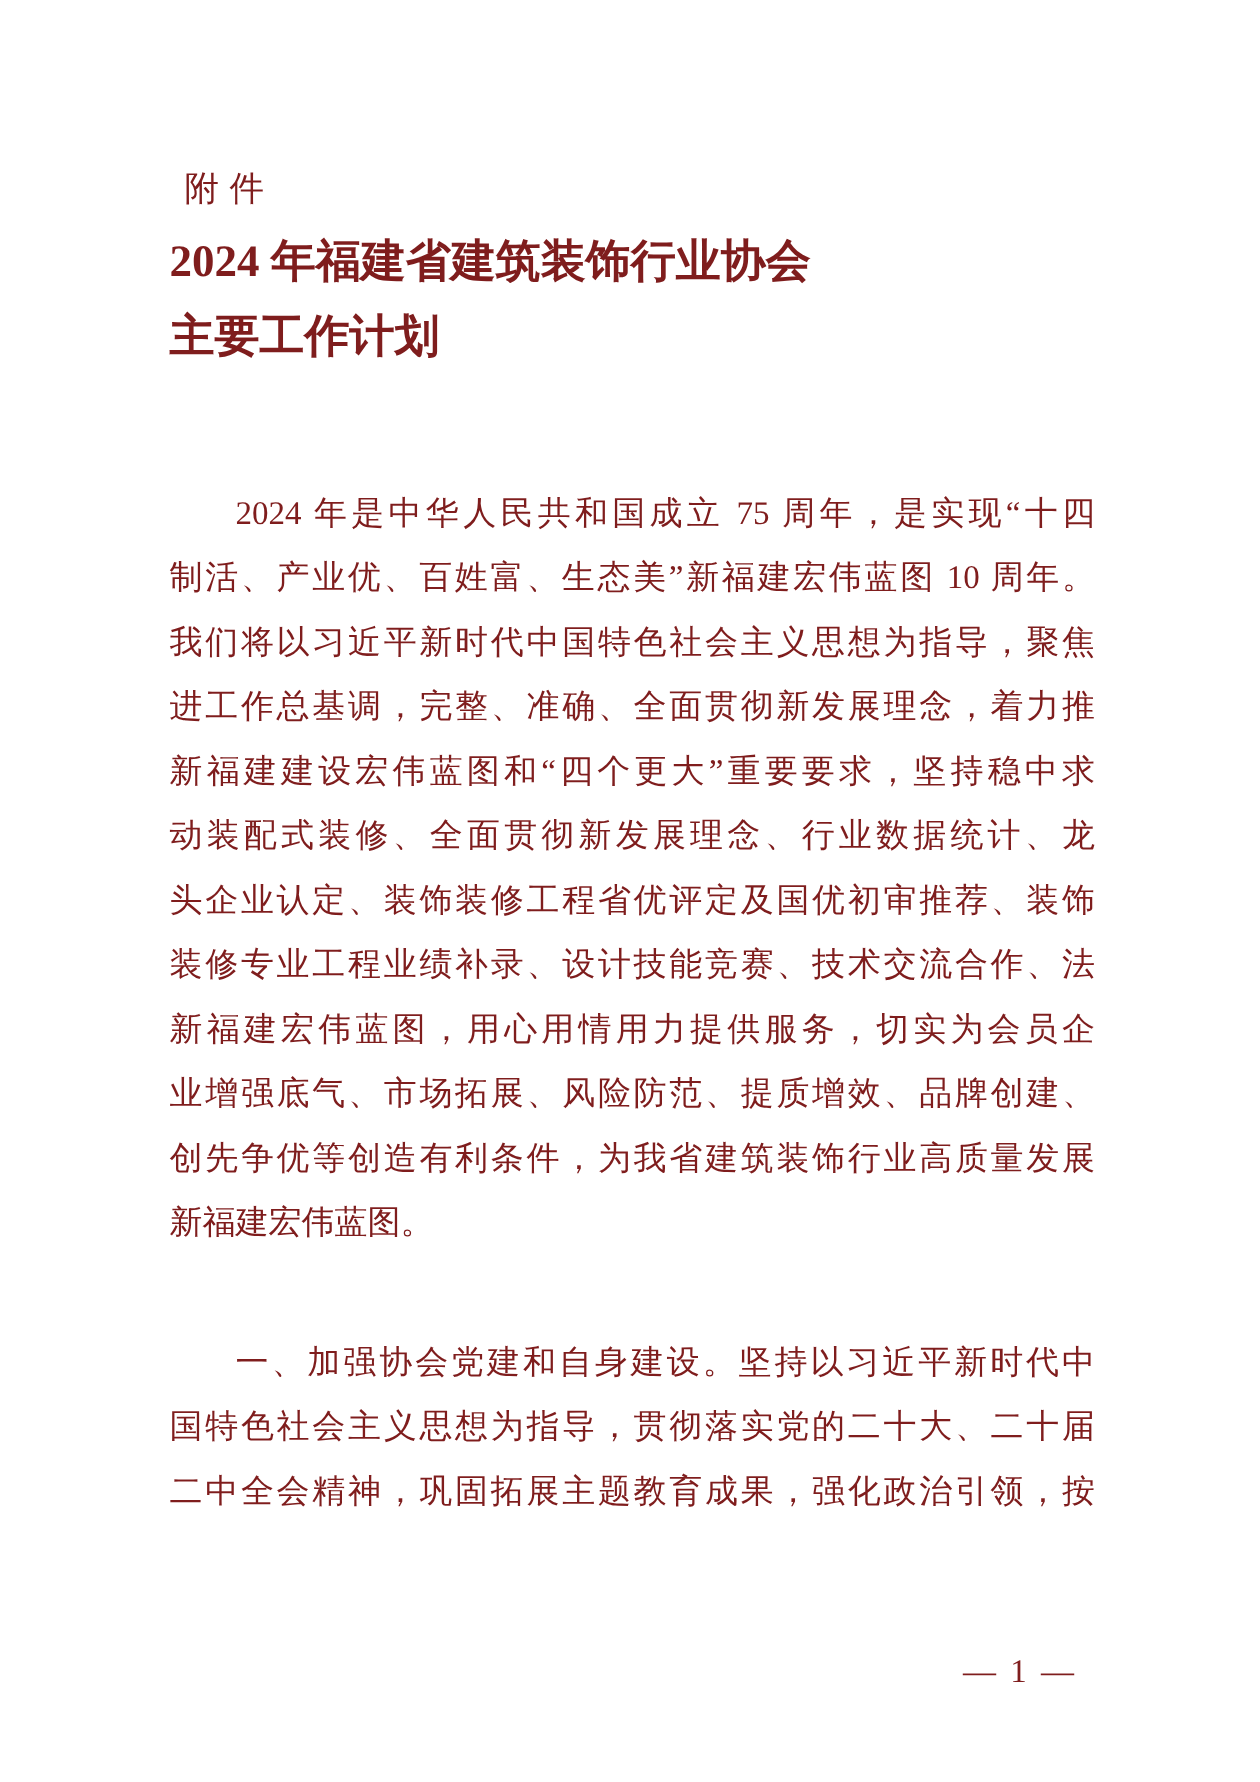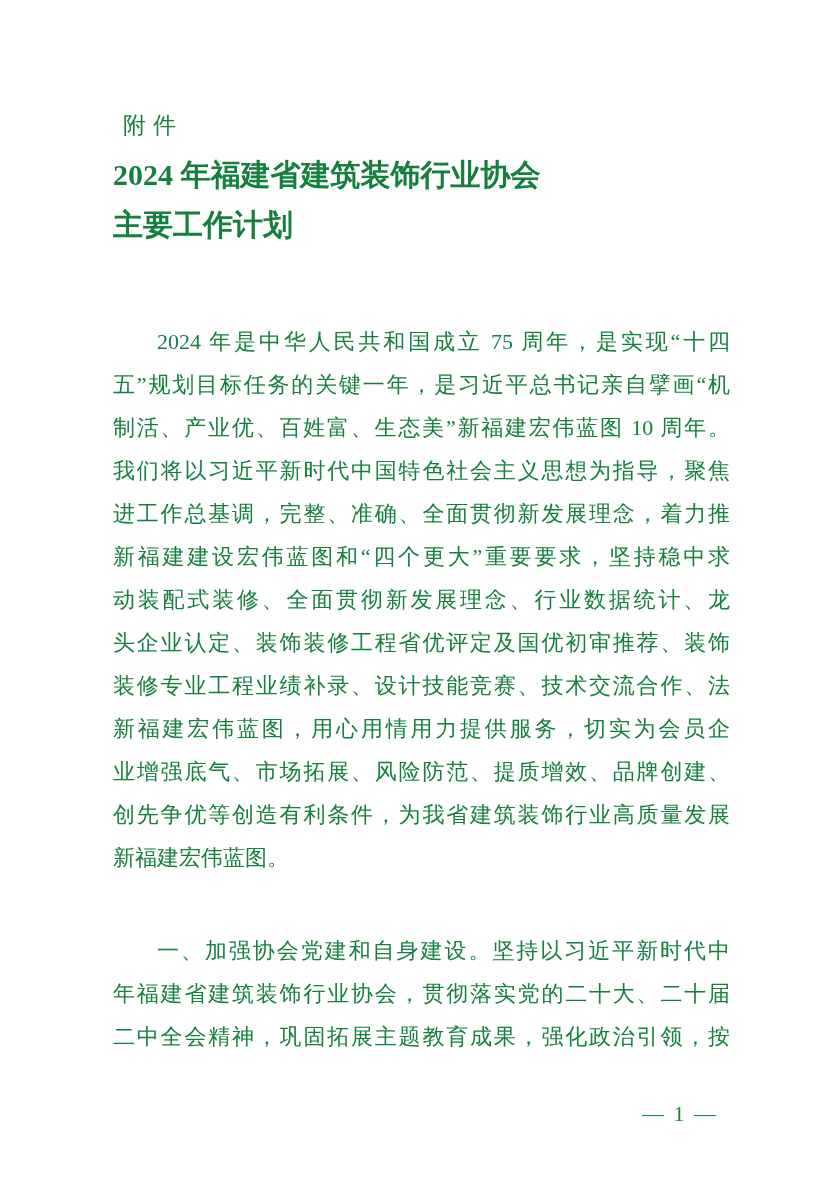--- a/index.html
+++ b/index.html
@@ -5,21 +5,21 @@
   html, body {
     margin: 0;
     padding: 0;
     background: #ffffff;
   }
   .page {
     position: relative;
     width: 840px;
     height: 1188px;
     background: #ffffff;
-    color: #15803d;
+    color: #7f1d1d;
     font-family: "Liberation Serif", "DejaVu Serif", serif;
     overflow: hidden;
     box-sizing: border-box;
     padding: 0 110px 0 113px;
   }
   .attachment-label {
     margin-top: 112px;
     margin-left: 10px;
     font-size: 23px;
     line-height: 28px;
@@ -65,35 +65,34 @@
   <div class="attachment-label">附件</div>
 
   <h1 class="doc-title">
     <div>2024 年福建省建筑装饰行业协会</div>
     <div>主要工作计划</div>
   </h1>
 
   <div class="doc-body">
       <div class="paragraph">
         <div class="line indent">2024 年是中华人民共和国成立 75 周年，是实现“十四</div>
-        <div class="line">五”规划目标任务的关键一年，是习近平总书记亲自擘画“机</div>
         <div class="line">制活、产业优、百姓富、生态美”新福建宏伟蓝图 10 周年。</div>
         <div class="line">我们将以习近平新时代中国特色社会主义思想为指导，聚焦</div>
         <div class="line">进工作总基调，完整、准确、全面贯彻新发展理念，着力推</div>
         <div class="line">新福建建设宏伟蓝图和“四个更大”重要要求，坚持稳中求</div>
         <div class="line">动装配式装修、全面贯彻新发展理念、行业数据统计、龙</div>
         <div class="line">头企业认定、装饰装修工程省优评定及国优初审推荐、装饰</div>
         <div class="line">装修专业工程业绩补录、设计技能竞赛、技术交流合作、法</div>
         <div class="line">新福建宏伟蓝图，用心用情用力提供服务，切实为会员企</div>
         <div class="line">业增强底气、市场拓展、风险防范、提质增效、品牌创建、</div>
         <div class="line">创先争优等创造有利条件，为我省建筑装饰行业高质量发展</div>
         <div class="line flush-last">新福建宏伟蓝图。</div>
       </div>
       <div class="paragraph">
         <div class="line indent">一、加强协会党建和自身建设。坚持以习近平新时代中</div>
-        <div class="line">年福建省建筑装饰行业协会，贯彻落实党的二十大、二十届</div>
+        <div class="line">国特色社会主义思想为指导，贯彻落实党的二十大、二十届</div>
         <div class="line">二中全会精神，巩固拓展主题教育成果，强化政治引领，按</div>
       </div>
     </div>
 
   <div class="page-number">— 1 —</div>
 
 </div>
 
 </body></html>

